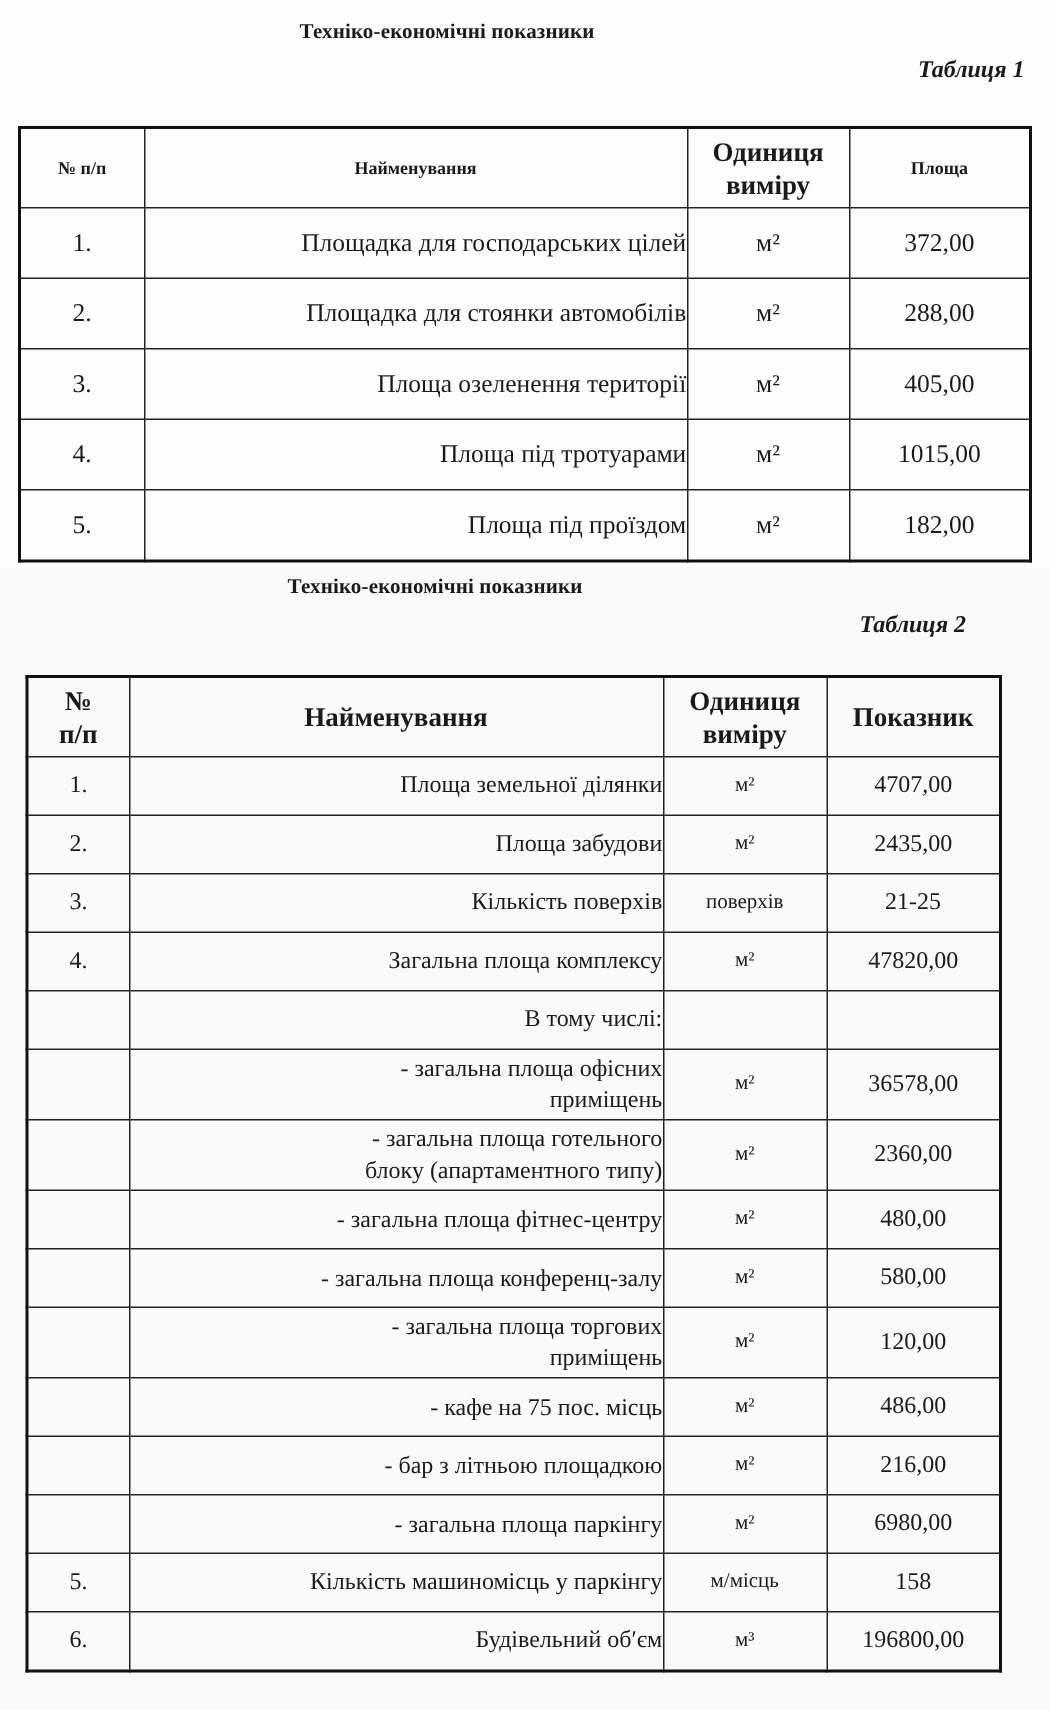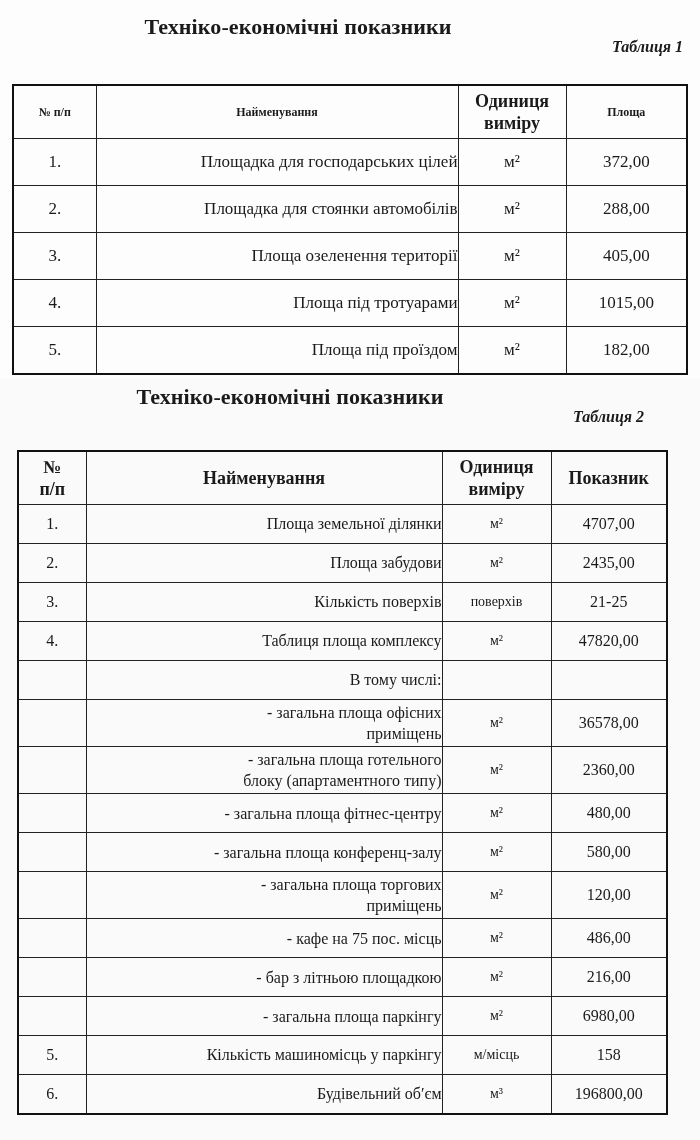--- a/index.html
+++ b/index.html
@@ -6,21 +6,21 @@
   body {
     width: 700px; height: 1140px; position: relative; overflow: hidden;
     background: #fbfbfa;
     font-family: "Liberation Serif", "DejaVu Serif", serif;
     color: #1a1a1a;
   }
   .page-top { position: absolute; left: 0; top: 0; width: 700px; height: 378px; background: #fdfdfd; }
   .page-bottom { position: absolute; left: 0; top: 378px; width: 700px; height: 762px; background: #fafafa; }
   .title {
     position: absolute; left: 0; width: 596px; text-align: center;
-    font-size: 22px; font-weight: bold; letter-spacing: 0.1px;
+    font-size: 14px; font-weight: bold; letter-spacing: 0.1px;
   }
   .caption {
     position: absolute; font-size: 16px; font-style: italic; font-weight: bold;
   }
   table {
     position: absolute; border-collapse: collapse; table-layout: fixed;
     border: 2px solid #111;
   }
   td, th { border: 1.5px solid #222; padding: 0; font-size: 16px; }
   th { font-weight: bold; text-align: center; }
@@ -138,21 +138,21 @@
       <td class="val">2435,00</td>
     </tr>
     <tr>
       <td class="num">3.</td>
       <td class="name">Кількість поверхів</td>
       <td class="unit">поверхів</td>
       <td class="val">21-25</td>
     </tr>
     <tr>
       <td class="num">4.</td>
-      <td class="name">Таблиця площа комплексу</td>
+      <td class="name">Загальна площа комплексу</td>
       <td class="unit">м²</td>
       <td class="val">47820,00</td>
     </tr>
     <tr>
       <td class="num"></td>
       <td class="name">В тому числі:</td>
       <td class="unit"></td>
       <td class="val"></td>
     </tr>
     <tr class="tall">

